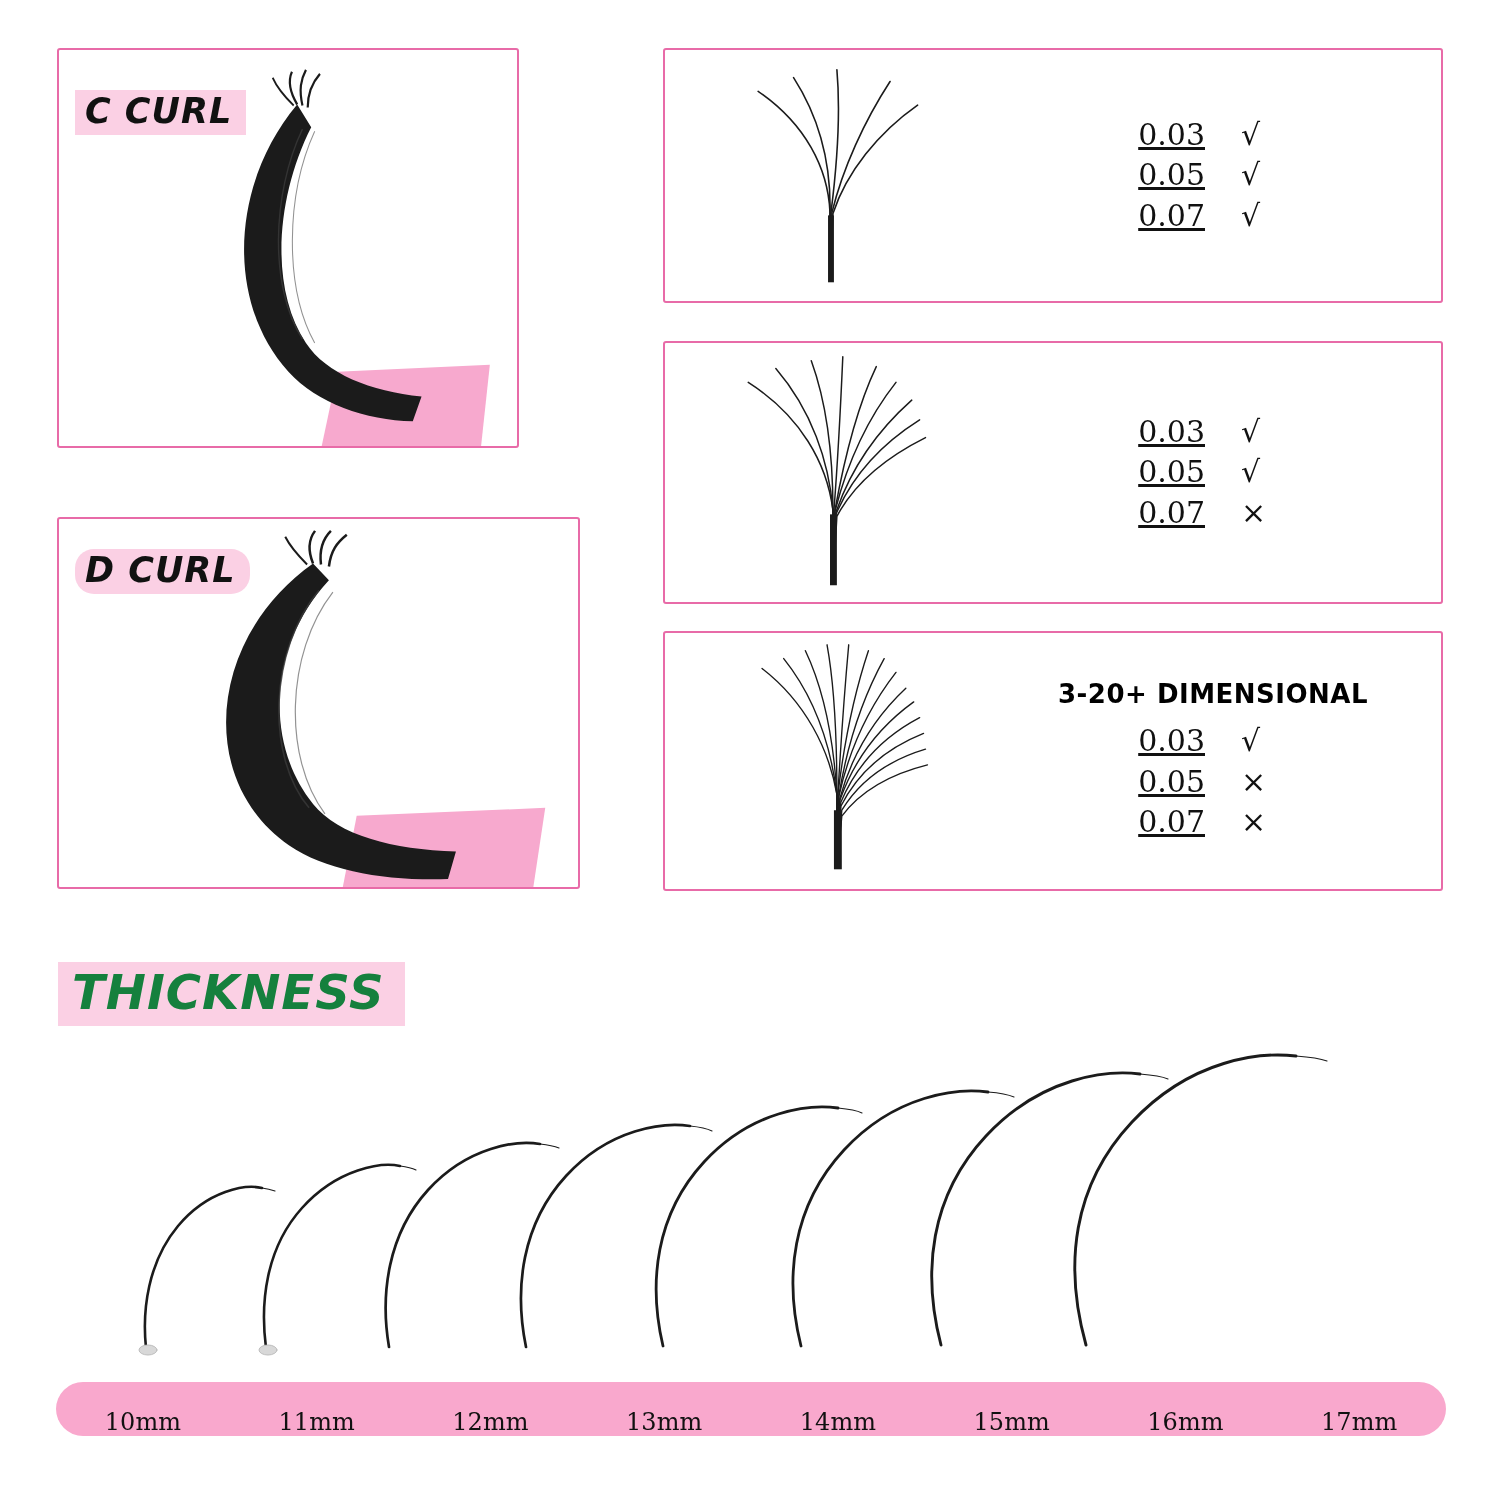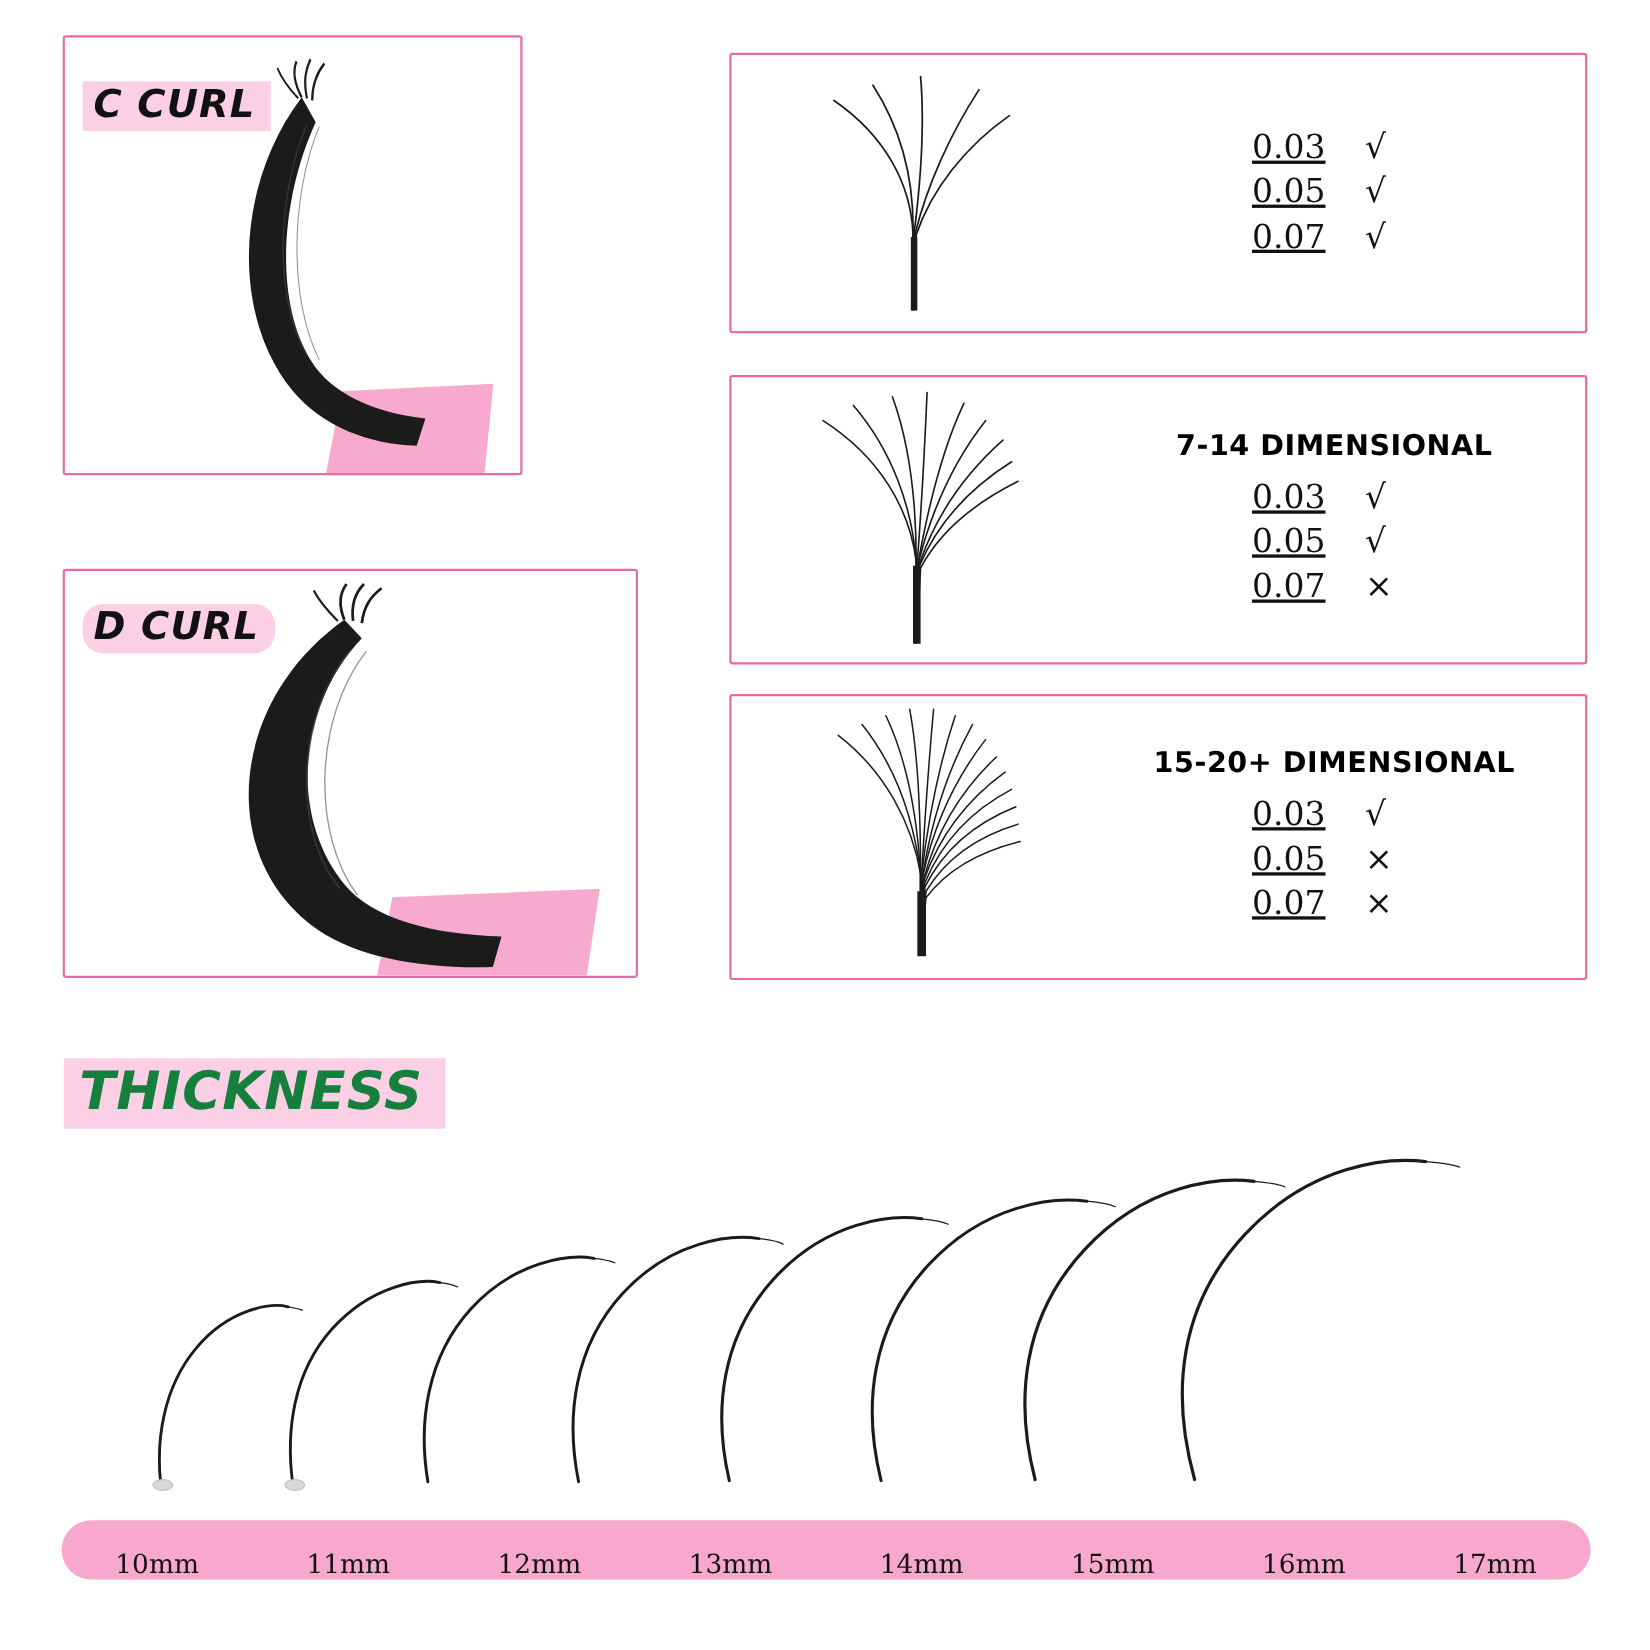--- a/index.html
+++ b/index.html
@@ -16,21 +16,21 @@
   }
 
   
   .curl-panel {
     position: absolute;
     border: 2px solid #e86ba8;
     border-radius: 3px;
     background: #ffffff;
     box-sizing: border-box;
   }
-  #curl-c { left: 57px;  top: 32px;  width: 418px; height: 400px; }
+  #curl-c { left: 57px;  top: 48px;  width: 462px; height: 400px; }
   #curl-d { left: 57px;  top: 517px; width: 523px; height: 372px; }
 
   .curl-label {
     position: absolute;
     left: 16px;
     top: 40px;
     background: #fbd0e4;
     padding: 3px 14px 5px 10px;
     font-family: "DejaVu Sans", sans-serif;
     font-weight: 700;
@@ -220,21 +220,20 @@
         <path d="M168,245 L170,170 C179,120 192,66 212,24" stroke-width="1.5"></path>
         <path d="M168,245 L170,171 C182,124 202,78 232,40" stroke-width="1.5"></path>
         <path d="M168,245 L171,172 C186,128 212,90 248,58" stroke-width="1.5"></path>
         <path d="M168,245 L171,174 C188,134 218,102 256,78" stroke-width="1.5"></path>
         <path d="M168,245 L172,176 C190,142 222,116 262,96" stroke-width="1.5"></path>
       </g>
       <path d="M165,174 L165,246 L172,246 L172,174 Z" fill="#1b1b1b"></path>
     </svg>
   </div>
   <div class="dim-text">
-    <div class="dim-title">7-14 DIMENSIONAL</div>
     <div class="spec-row">
       <span class="spec-value">0.03</span>
       <span class="spec-mark">√</span>
     </div>
     <div class="spec-row">
       <span class="spec-value">0.05</span>
       <span class="spec-mark">√</span>
     </div>
     <div class="spec-row">
       <span class="spec-value">0.07</span>
@@ -259,21 +258,21 @@
         <path d="M172,238 L175,170 C189,130 214,96 250,70" stroke-width="1.4"></path>
         <path d="M172,238 L176,172 C191,136 218,106 256,86" stroke-width="1.4"></path>
         <path d="M172,238 L176,176 C192,144 220,118 260,102" stroke-width="1.4"></path>
         <path d="M172,238 L177,180 C194,152 222,130 262,118" stroke-width="1.4"></path>
         <path d="M172,238 L177,186 C195,162 224,144 264,134" stroke-width="1.4"></path>
       </g>
       <path d="M169,180 L169,240 L177,240 L177,180 Z" fill="#1b1b1b"></path>
     </svg>
   </div>
   <div class="dim-text">
-    <div class="dim-title">15-20+ DIMENSIONAL</div>
+    <div class="dim-title">3-20+ DIMENSIONAL</div>
     <div class="spec-row">
       <span class="spec-value">0.03</span>
       <span class="spec-mark">√</span>
     </div>
     <div class="spec-row">
       <span class="spec-value">0.05</span>
       <span class="spec-mark">×</span>
     </div>
     <div class="spec-row">
       <span class="spec-value">0.07</span>

